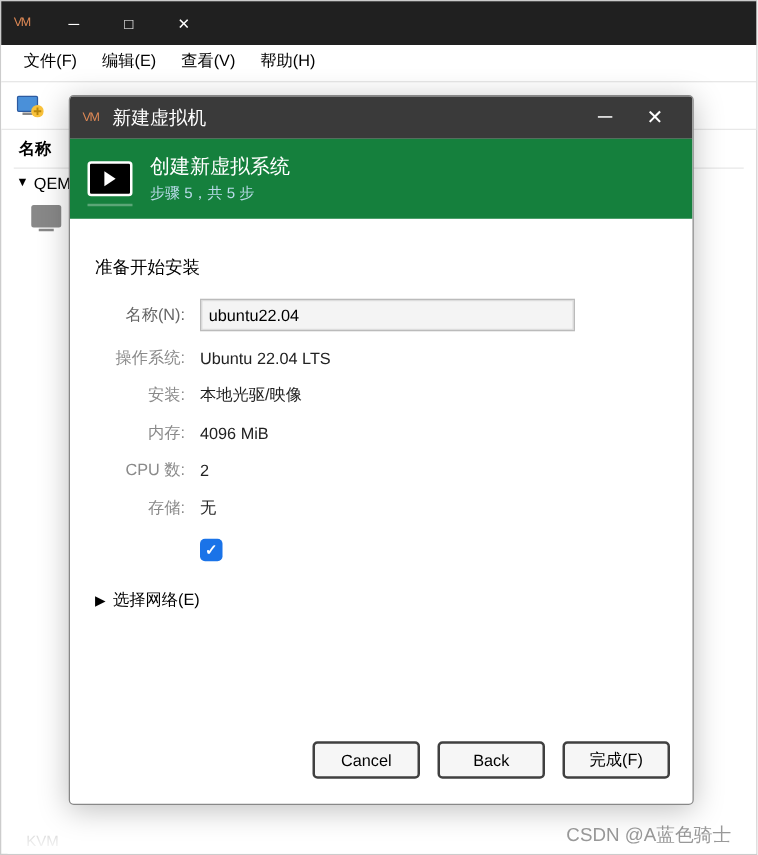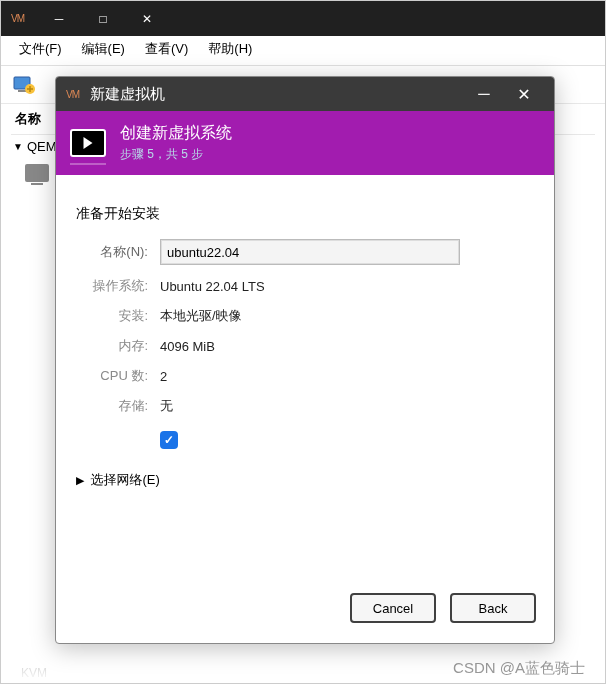--- a/index.html
+++ b/index.html
@@ -25,21 +25,21 @@
 .vm-icon::after{content:"";position:absolute;bottom:-3px;left:6px;width:12px;height:2px;background:#888;}
 .bottom-blur { position:absolute; bottom:0; left:5px; right:0; height:30px; display:flex; align-items:center; justify-content:flex-end; padding-right:20px; color:#999; font-size:15px; background:linear-gradient(#fff0,#fff);}
 .bottom-left-blur{position:absolute;bottom:3px;left:20px;color:#bbb;font-size:12px;}
 
 
 .dialog { position: absolute; top: 76px; left: 55px; width: 500px; background: #fff; border: 1px solid #888; box-shadow: 0 4px 24px rgba(0,0,0,0.25); border-radius: 4px; overflow:hidden;}
 .dlg-titlebar { height: 34px; background: #3a3a3a; color: #fff; display: flex; align-items: center; padding: 0 10px; }
 .dlg-titlebar .app-icon { width: 18px; margin-right: 6px; }
 .dlg-titlebar .title { font-size: 15px; flex: 1; }
 .dlg-titlebar .win-btn { width: 40px; height: 34px; display: flex; align-items: center; justify-content: center; color:#fff;}
-.dlg-banner { background: #a21caf; color: #fff; padding: 12px 14px; display: flex; align-items: center; gap: 14px; }
+.dlg-banner { background: #15803d; color: #fff; padding: 12px 14px; display: flex; align-items: center; gap: 14px; }
 .banner-icon { width: 36px; height: 28px; background: #000; border: 2px solid #fff; border-radius: 3px; position: relative; flex-shrink:0;}
 .banner-icon::before { content:""; position:absolute; left:50%; top:50%; transform:translate(-50%,-50%); border-left:9px solid #fff; border-top:6px solid transparent; border-bottom:6px solid transparent;}
 .banner-under { width:36px; height:2px; background:#fff; position:absolute; bottom:-8px; left:0; opacity:0.3;}
 .banner-icon-wrap{position:relative;}
 .banner-text .big { font-size: 16px; font-weight: 400; }
 .banner-text .small { font-size: 12px; color: #b8dae8; margin-top: 2px; }
 
 .dlg-body { padding: 18px 20px 10px 20px; }
 .ready-label { font-size: 14px; margin-bottom: 16px; margin-top: 12px; }
 .form-table { display: grid; grid-template-columns: 72px 1fr; row-gap: 12px; column-gap: 12px; align-items: center; font-size: 13px; }
@@ -148,14 +148,15 @@
 
     <div class="expander">
       <span class="exp-arrow">▶</span>
       <span>选择网络(E)</span>
     </div>
   </div>
 
   <div class="dlg-buttons">
     <div class="btn">Cancel</div>
     <div class="btn">Back</div>
+    <div class="btn">完成(F)</div>
   </div>
 </div>
 
 </body></html>

